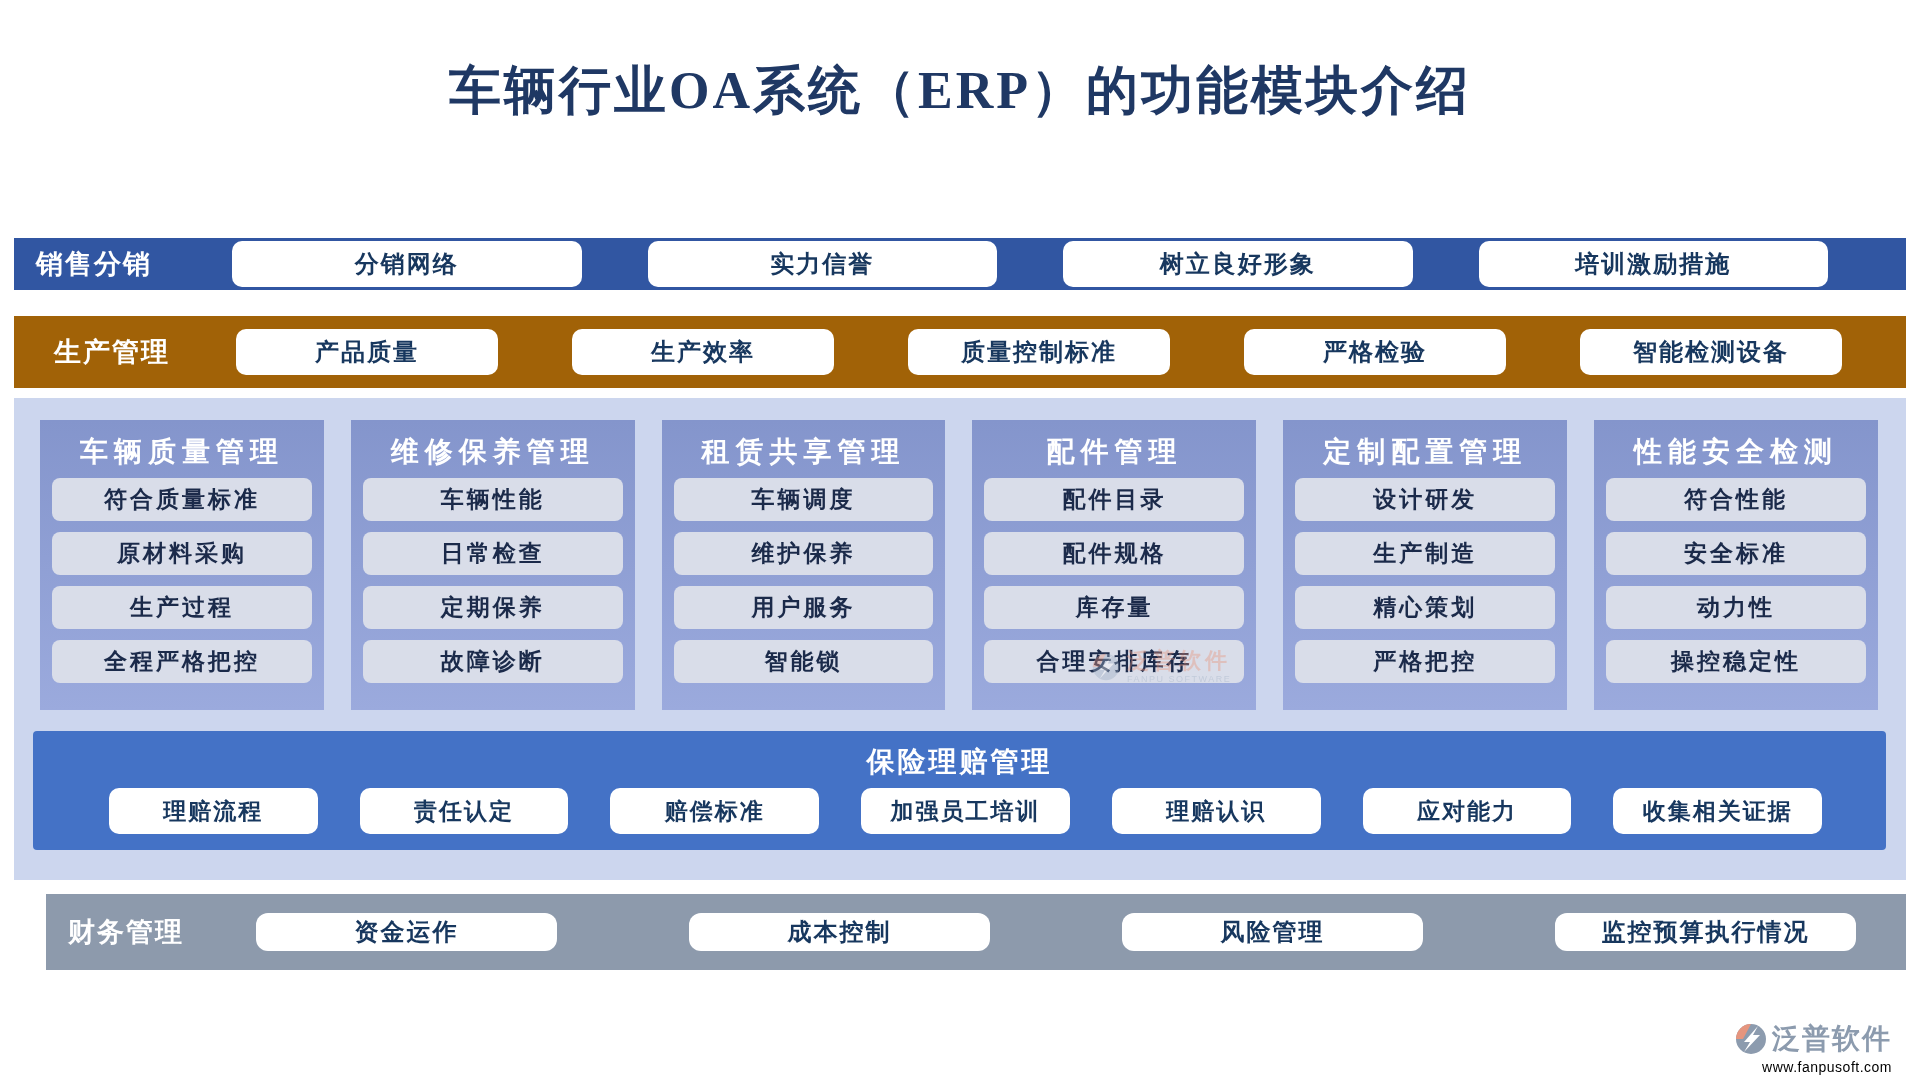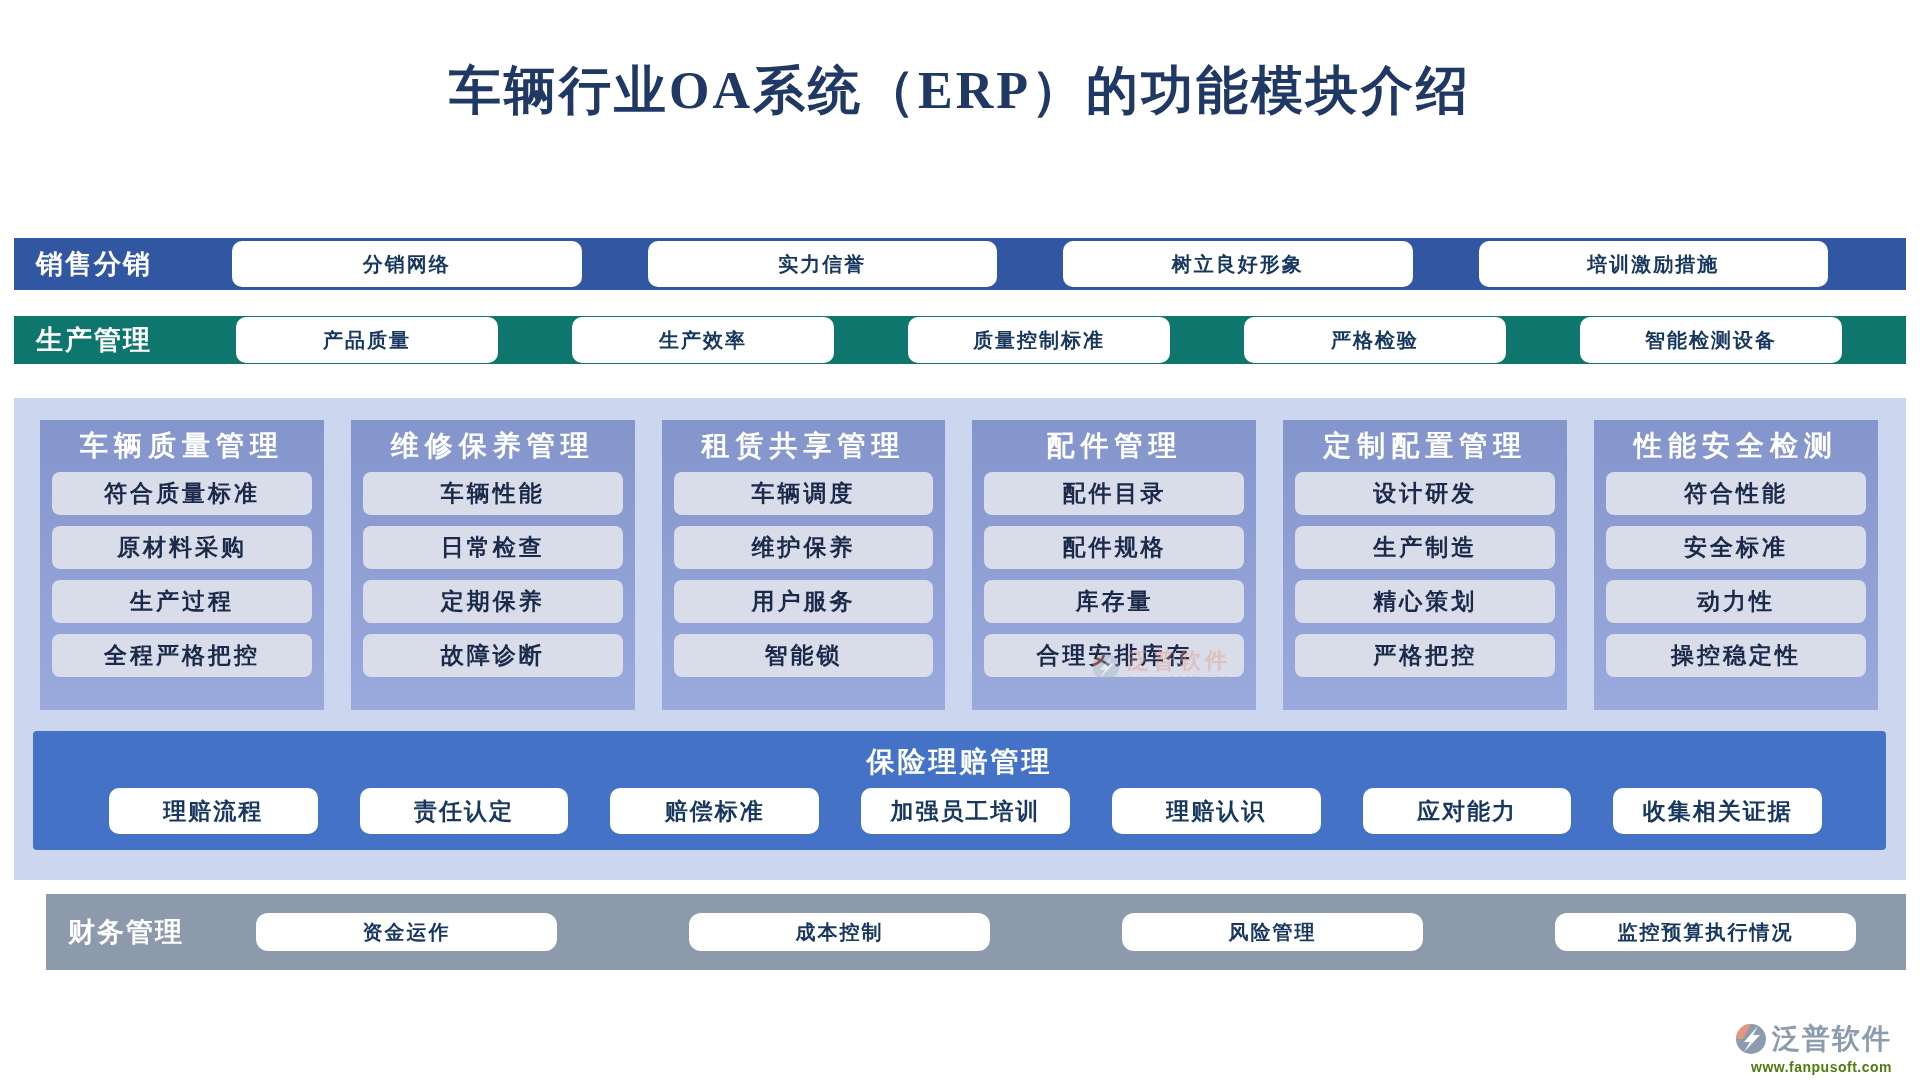--- a/index.html
+++ b/index.html
@@ -8,48 +8,48 @@
     font-family:"Liberation Sans", sans-serif; background:#ffffff;
   }
   .title {
     position:absolute; top:56px; left:0; right:0; margin:0;
     text-align:center; font-size:52px; font-weight:bold; letter-spacing:3px;
     color:#1F3864; font-family:"Liberation Serif", serif;
   }
   
   .band { position:absolute; left:14px; right:14px; display:flex; align-items:center; }
   .band-sales { top:238px; height:52px; background:#3156A2; }
-  .band-prod  { top:316px; height:48px; background:#0f766e; }
+  .band-prod  { top:316px; height:72px; background:#a16207;text-align:center; }
   .band-fin   { top:894px; height:76px; background:#8D9AAC;margin-left:32px; }
   .band-label {
     flex:0 0 152px; padding-left:22px; color:#ffffff;
     font-size:27px; font-weight:bold; letter-spacing:2px; white-space:nowrap;
   }
   .band-items { flex:1; display:flex; align-items:center; }
   .band-sales .band-items { gap:66px; padding:0 78px 0 44px; }
   .band-prod  .band-items { gap:74px; padding:0 64px 0 48px; }
   .band-fin   .band-items { gap:132px; padding:0 50px 0 36px; }
   .pill {
     flex:1 1 0; height:46px; background:#ffffff; border-radius:10px;
     display:flex; align-items:center; justify-content:center;
-    font-size:20px; font-weight:bold; color:#17375E; letter-spacing:2px; white-space:nowrap;
+    font-size:24px; font-weight:bold; color:#17375E; letter-spacing:2px; white-space:nowrap;
   }
   .band-fin .pill { height:38px; border-radius:12px; }
   
   .mid {
     position:absolute; left:14px; right:14px; top:398px; height:482px;
     background:#CCD6EE;
   }
   .panels {
     position:absolute; top:22px; left:26px; right:28px; height:290px;
     display:flex; gap:27px;
   }
   .panel {
     flex:1 1 0; background:linear-gradient(180deg,#8495CC 0%,#9BAADD 100%);
-    display:flex; flex-direction:column; 
+    display:flex; flex-direction:column; padding-top:6px;
   }
   .panel-title {
     height:52px; display:flex; align-items:center; justify-content:center;
     color:#ffffff; font-size:28px; font-weight:bold; letter-spacing:6px; white-space:nowrap;
   }
   .chip {
     margin:0 12px 11px 12px; height:43px; background:#D9DDE9; border-radius:8px;
     display:flex; align-items:center; justify-content:center;
     font-size:23px; font-weight:bold; color:#1B2A4A; letter-spacing:3px; white-space:nowrap;
   }
@@ -70,21 +70,21 @@
   .watermark {
     position:absolute; left:1077px; top:252px; display:flex; align-items:center;
     gap:6px; opacity:0.40; pointer-events:none;
   }
   .watermark .wm-cn { color:#E6957E; font-size:22px; font-weight:bold; letter-spacing:4px; line-height:1; }
   .watermark .wm-en { color:#9FB0C4; font-size:9px; letter-spacing:1.5px; line-height:1; margin-top:3px; }
   
   .brand { position:absolute; right:28px; top:1020px; text-align:right; }
   .brand-row { display:flex; align-items:center; justify-content:flex-end; gap:4px; }
   .brand-name { color:#8C9BAE; font-size:28px; font-weight:bold; letter-spacing:2px; }
-  .brand-url { color:#4d7c0f; font-size:14px; margin-top:1px; letter-spacing:0.5px;font-weight:bold; }
+  .brand-url { color:#000000; font-size:14px; margin-top:1px; letter-spacing:0.5px; }
 </style>
 </head>
 <body>
 
 <div class="page">
 
   <h1 class="title">车辆行业OA系统（ERP）的功能模块介绍</h1>
 
   <section class="band band-sales">
     <span class="band-label">销售分销</span>

